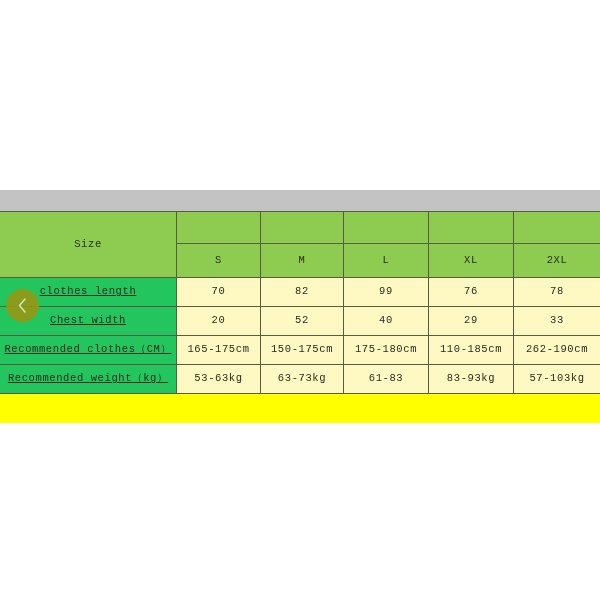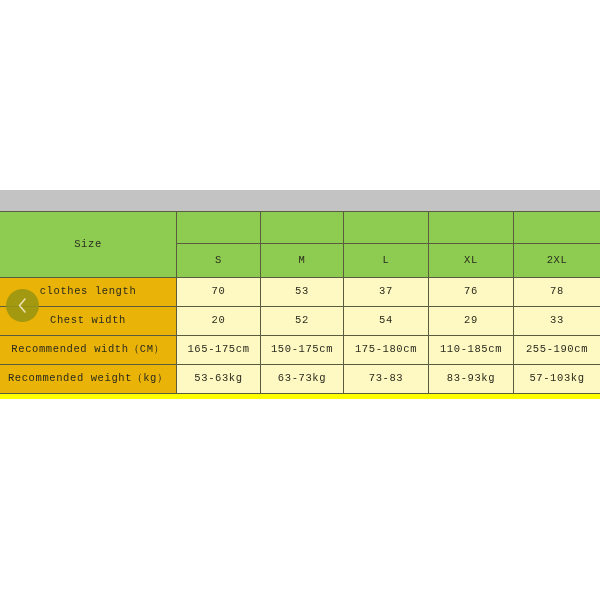--- a/index.html
+++ b/index.html
@@ -30,21 +30,21 @@
     height: 21px;
     background: #c3c3c3;
   }
 
   
   .chart-wrap {
     position: absolute;
     left: 0;
     top: 211px;
     width: 600px;
-    height: 188px;
+    height: 212px;
     background: #ffff00;
     overflow: hidden;
   }
 
   table.size-chart {
     border-collapse: collapse;
     width: 601px;
     margin-left: -1px;
     table-layout: fixed;
   }
@@ -61,21 +61,22 @@
     font-family: "Liberation Mono", "DejaVu Sans Mono", monospace;
   }
 
   td.hdr {
     background: #8dcc51;
   }
   td.data {
     background: #fef9c3;
   }
   td.rowlabel {
-    background: #eab308;
+    background: #22c55e;
+    text-decoration: underline;
   }
 
   
   col.c0 { width: 177px; }
   col.c1 { width: 84px; }
   col.c2 { width: 83px; }
   col.c3 { width: 85px; }
   col.c4 { width: 85px; }
   col.c5 { width: 87px; }
 
@@ -136,49 +137,49 @@
           <td class="hdr">S</td>
           <td class="hdr">M</td>
           <td class="hdr">L</td>
           <td class="hdr">XL</td>
           <td class="hdr">2XL</td>
         </tr>
 
         <tr class="r-body">
           <td class="rowlabel">clothes length</td>
           <td class="data">70</td>
-          <td class="data">53</td>
-          <td class="data">37</td>
+          <td class="data">82</td>
+          <td class="data">99</td>
           <td class="data">76</td>
           <td class="data">78</td>
         </tr>
 
         <tr class="r-body">
           <td class="rowlabel">Chest width</td>
           <td class="data">20</td>
           <td class="data">52</td>
-          <td class="data">54</td>
+          <td class="data">40</td>
           <td class="data">29</td>
           <td class="data">33</td>
         </tr>
 
         <tr class="r-body">
-          <td class="rowlabel">Recommended width（CM）</td>
+          <td class="rowlabel">Recommended clothes（CM）</td>
           <td class="data">165-175cm</td>
           <td class="data">150-175cm</td>
           <td class="data">175-180cm</td>
           <td class="data">110-185cm</td>
-          <td class="data">255-190cm</td>
+          <td class="data">262-190cm</td>
         </tr>
 
         <tr class="r-body">
           <td class="rowlabel">Recommended weight（kg）</td>
           <td class="data">53-63kg</td>
           <td class="data">63-73kg</td>
-          <td class="data">73-83</td>
+          <td class="data">61-83</td>
           <td class="data">83-93kg</td>
           <td class="data">57-103kg</td>
         </tr>
       </tbody>
     </table>
   </div>
 
   <div class="nav-prev">
     <span>
       <svg width="13" height="17" viewBox="0 0 13 17" aria-hidden="true">

